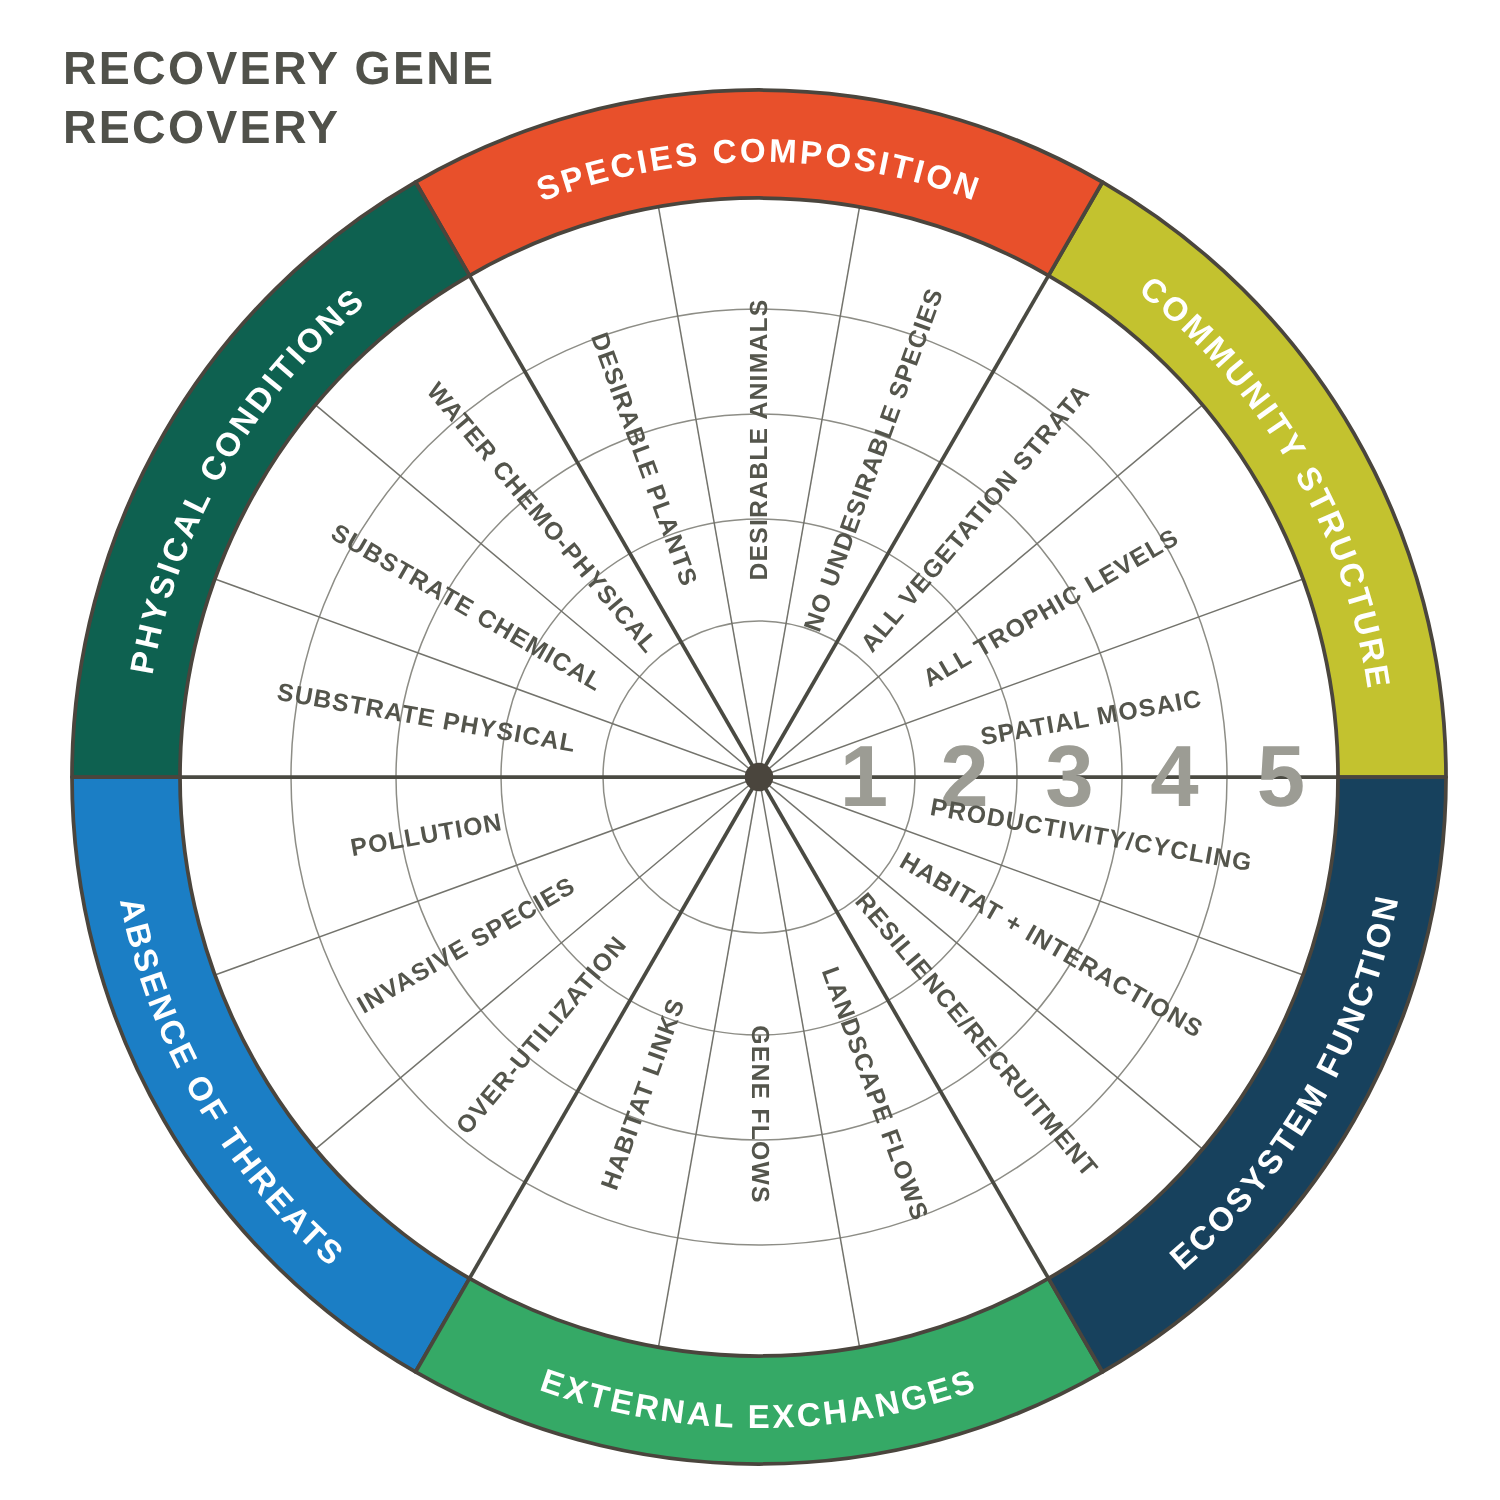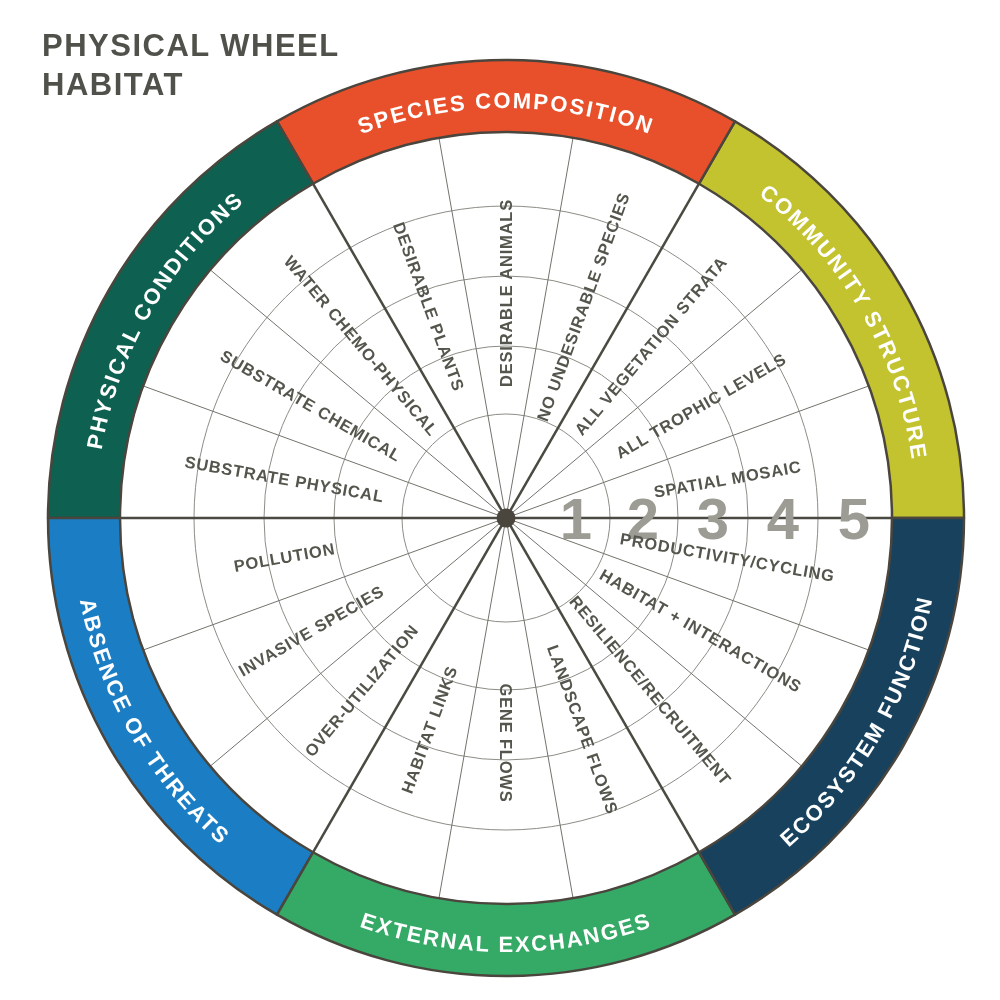--- a/index.html
+++ b/index.html
@@ -9,22 +9,22 @@
   .title{position:absolute;left:42px;top:26px;color:#50514a;
          font-weight:bold;font-size:31px;line-height:39px;letter-spacing:1.5px;}
   svg{position:absolute;left:0;top:0;}
   svg text{font-family:"Liberation Sans",sans-serif;}
 </style>
 </head>
 <body>
 
 <div class="figure">
   <div class="title">
-    <div>PHYSICAL WHEEL</div>
-    <div>HABITAT</div>
+    <div>RECOVERY GENE</div>
+    <div>RECOVERY</div>
   </div>
   <svg id="wheel" width="1000" height="1000" viewBox="0 0 1000 1000">
       <circle cx="506" cy="518" r="104" fill="none" stroke="#8d8d86" stroke-width="1"></circle>
       <circle cx="506" cy="518" r="172" fill="none" stroke="#8d8d86" stroke-width="1"></circle>
       <circle cx="506" cy="518" r="242" fill="none" stroke="#8d8d86" stroke-width="1"></circle>
       <circle cx="506" cy="518" r="312" fill="none" stroke="#8d8d86" stroke-width="1"></circle>
       <circle cx="506" cy="518" r="386" fill="none" stroke="#8d8d86" stroke-width="1"></circle>
       <line x1="506" y1="518" x2="892" y2="518" stroke="#4a4a42" stroke-width="2.5"></line>
       <line x1="506" y1="518" x2="868.7213516233606" y2="385.98022467629187" stroke="#73736c" stroke-width="1"></line>
       <line x1="506" y1="518" x2="801.6931550439256" y2="269.88398266099585" stroke="#73736c" stroke-width="1"></line>

